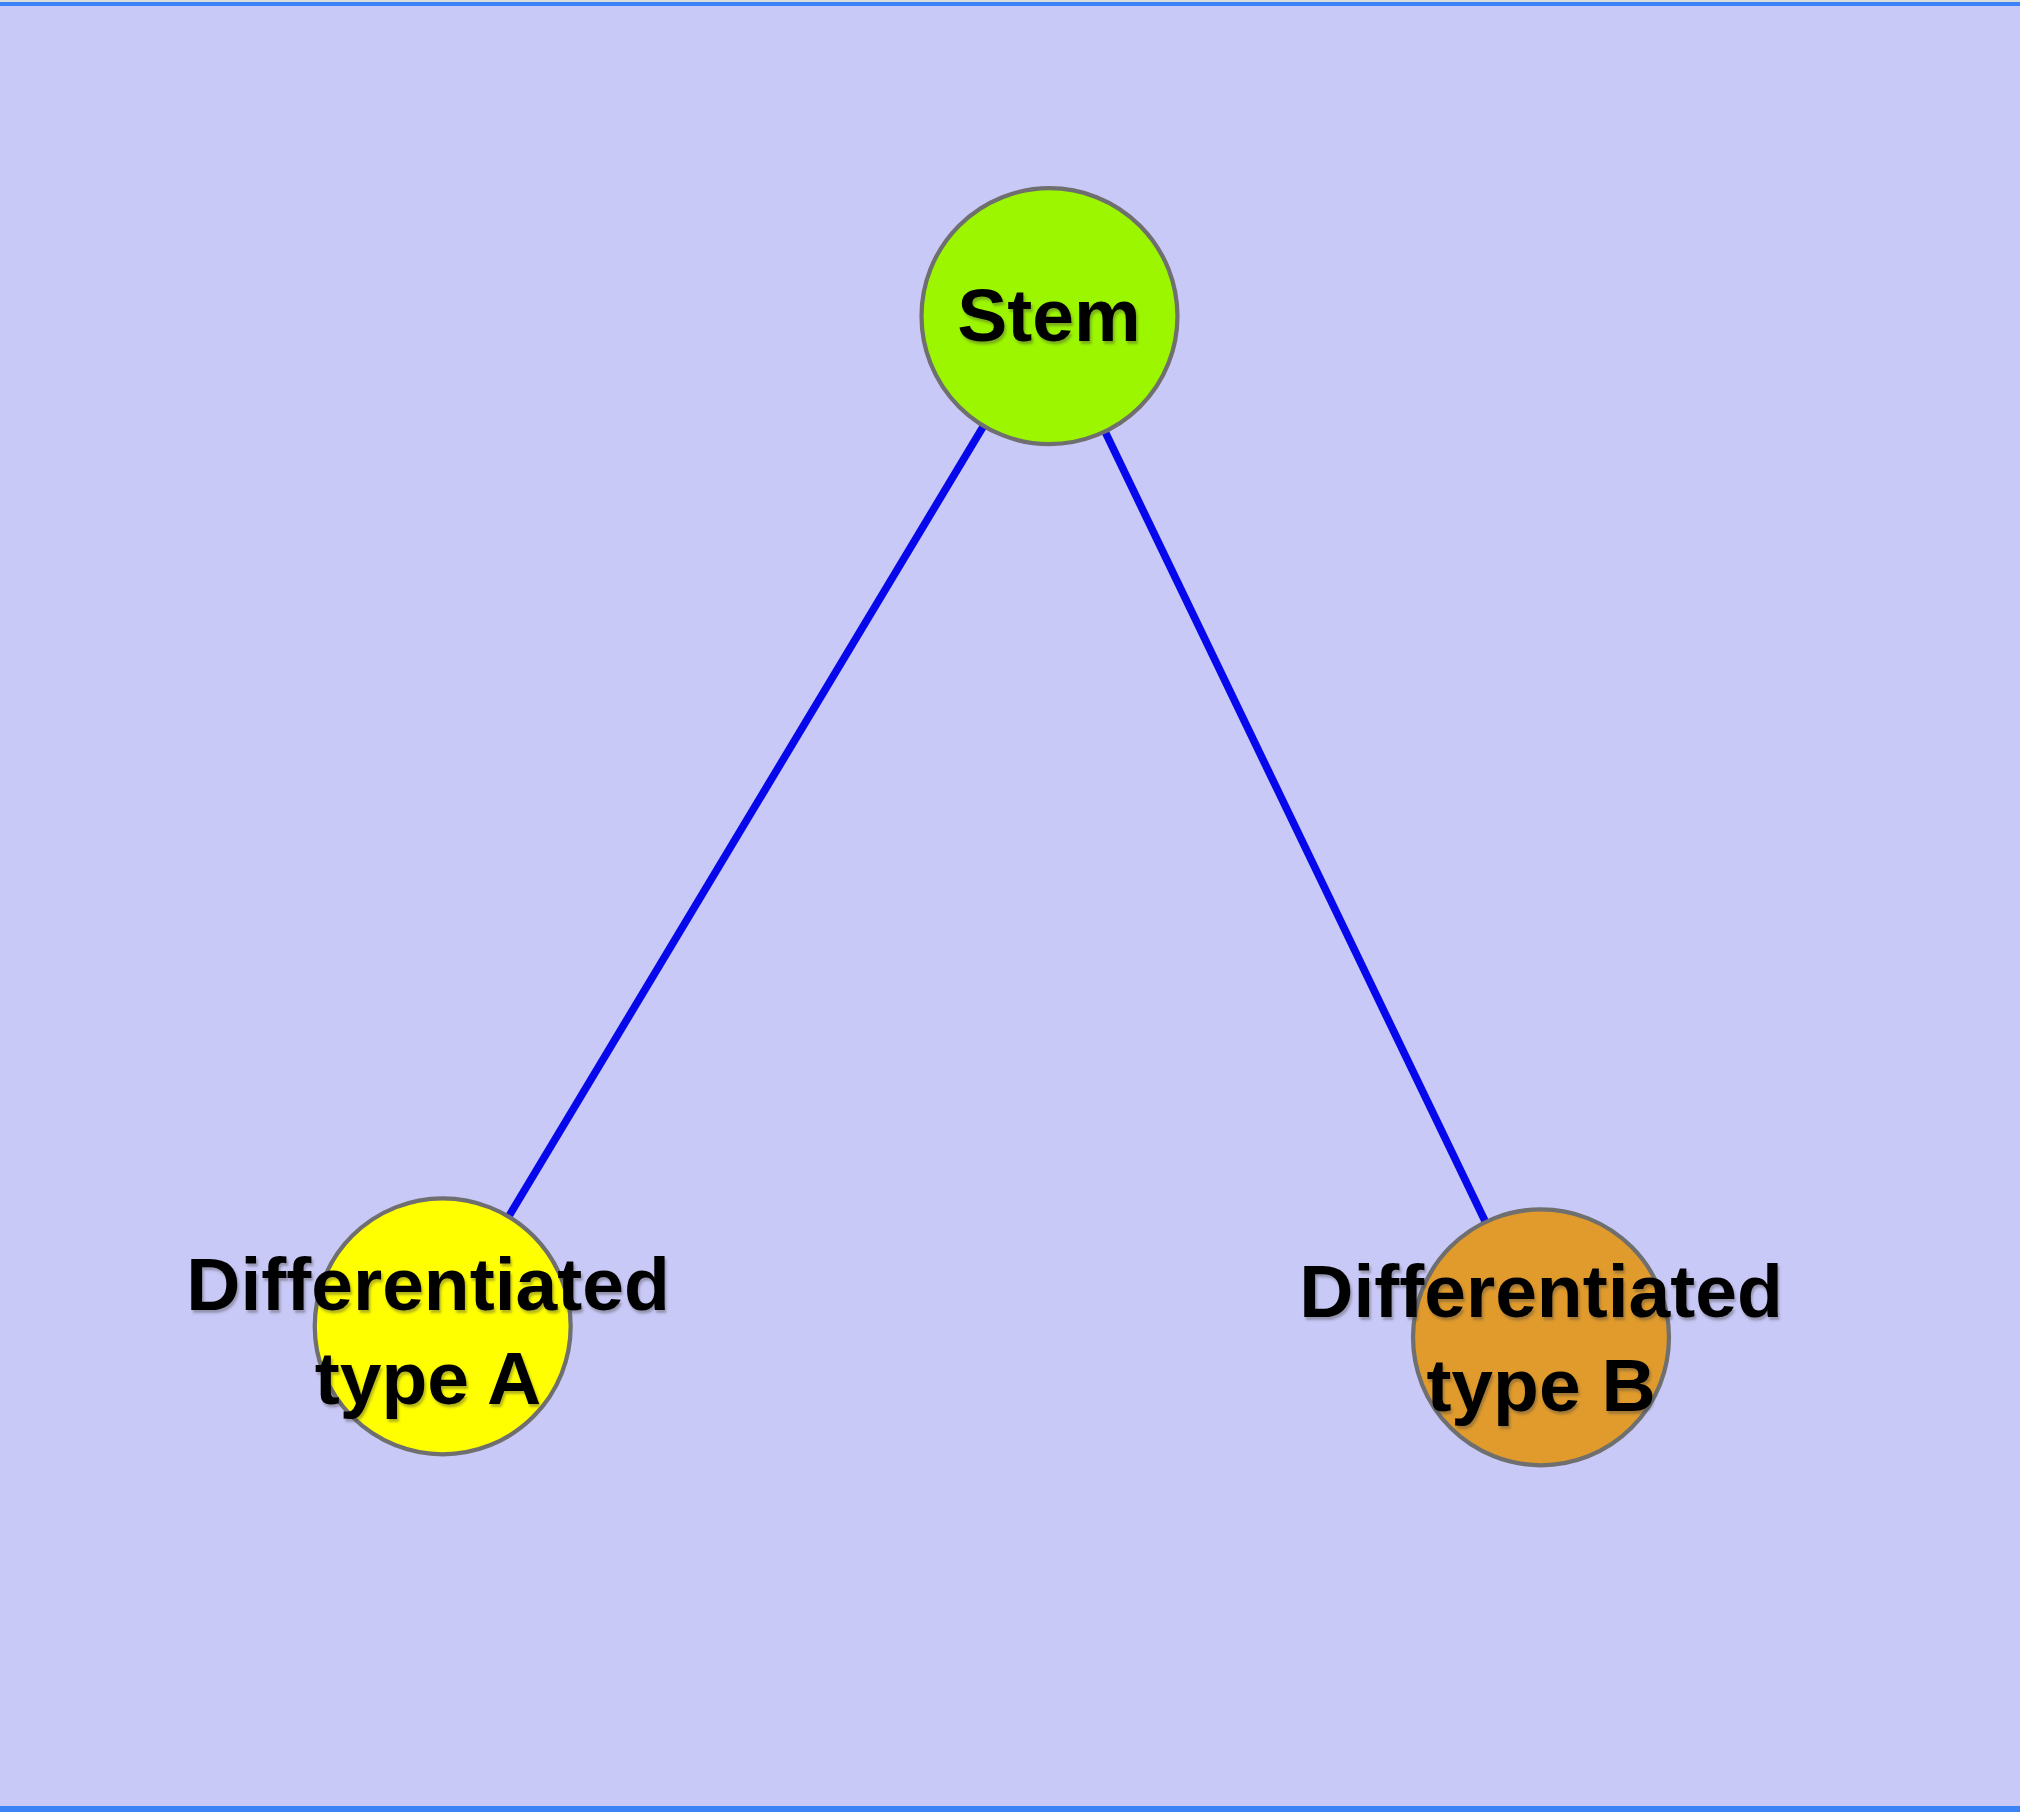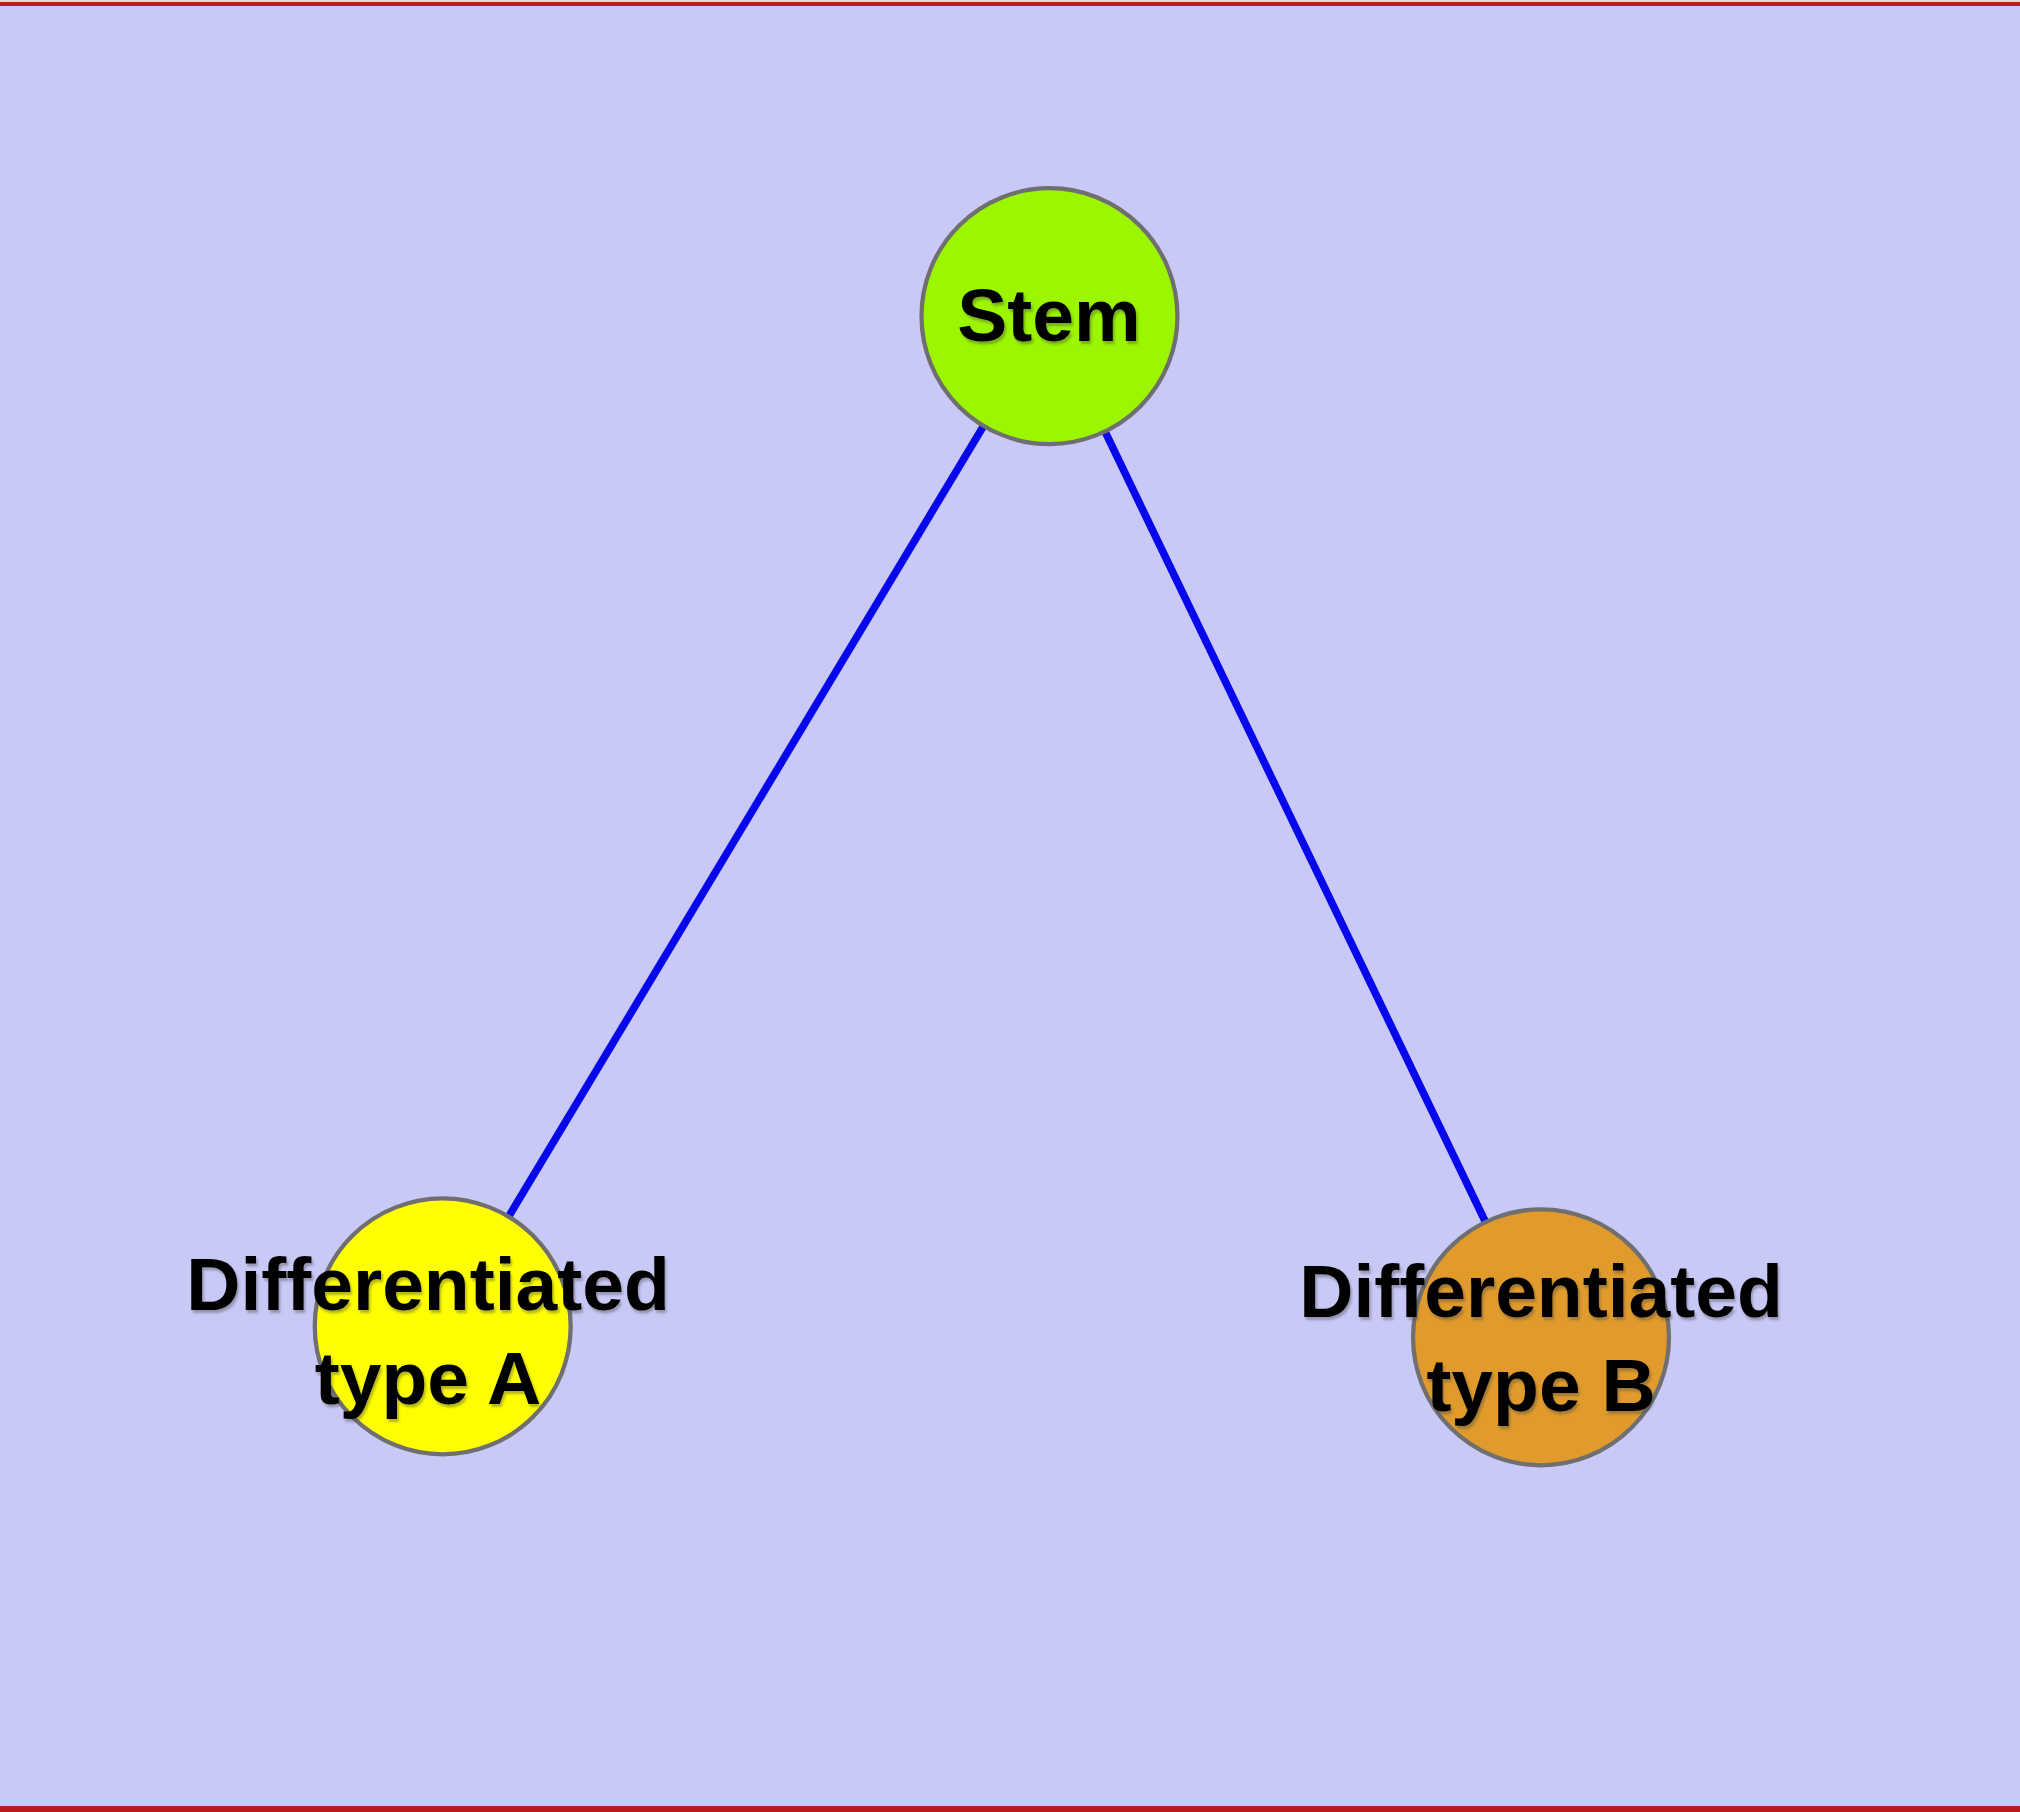--- a/index.html
+++ b/index.html
@@ -8,21 +8,21 @@
     width: 2021px;
     height: 1812px;
     background: #ffffff;
     overflow: hidden;
     font-family: "Liberation Sans", sans-serif;
   }
   .page {
     position: relative;
     width: 2021px;
     height: 1812px;
-    background: #b91c1c;
+    background: #3b82f6;
   }
   .top-hairline {
     position: absolute;
     left: 0; top: 0;
     width: 100%; height: 1.7px;
     background: #dcdcdc;
   }
   .canvas {
     position: absolute;
     left: 0;

